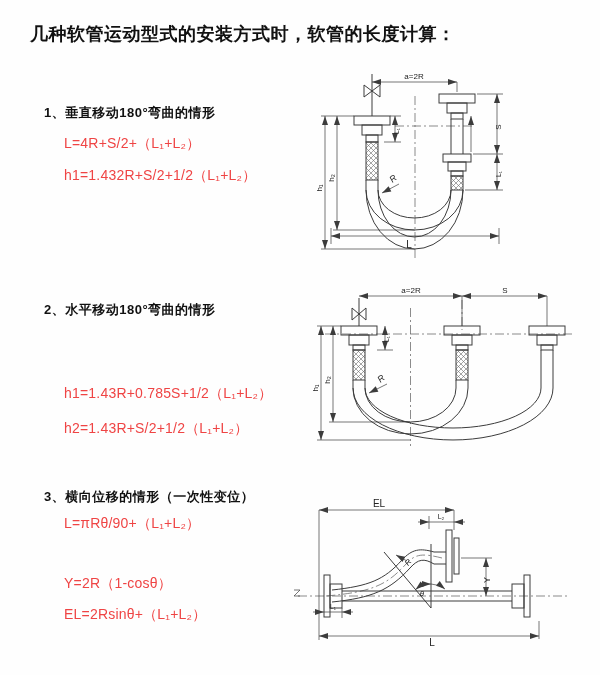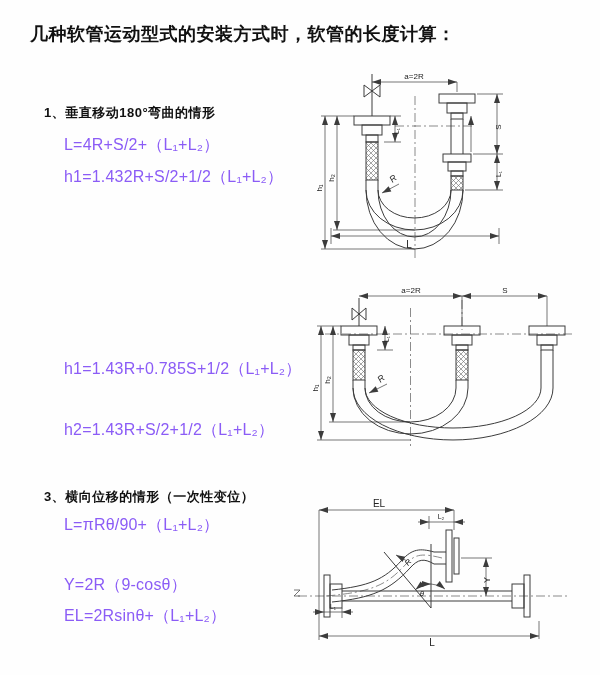--- a/index.html
+++ b/index.html
@@ -10,21 +10,21 @@
   .page{position:absolute;inset:0;background:#fefefe;}
   .title{
     position:absolute;left:30px;top:22px;font-size:18px;font-weight:bold;
     letter-spacing:0.5px;color:#111;
   }
   .sec-heading{
     position:absolute;left:44px;font-size:13px;font-weight:bold;color:#111;
     letter-spacing:0.5px;white-space:nowrap;
   }
   .formula{
-    position:absolute;left:64px;font-size:16px;font-weight:500;color:#8b5cf6;
+    position:absolute;left:64px;font-size:14px;font-weight:500;color:#ef4444;
     letter-spacing:0.2px;white-space:nowrap;
   }
   .diagram{position:absolute;}
   svg{display:block;}
   .obj{stroke:#3c3c3c;stroke-width:1;fill:none;}
   .dim{stroke:#3c3c3c;stroke-width:0.7;fill:none;}
   .cl{stroke:#5a5a5a;stroke-width:0.7;fill:none;stroke-dasharray:9 3 2 3;}
   text.dl{font-family:"Liberation Sans",sans-serif;fill:#222;stroke:none;}
   text.it{font-style:italic;}
 </style>
@@ -32,26 +32,27 @@
 <body>
 
 <div class="page">
 
   <div class="title">几种软管运动型式的安装方式时，软管的长度计算：</div>
 
   <div class="sec-heading" style="top:104px">1、垂直移动180°弯曲的情形</div>
   <div class="formula" style="top:135px">L=4R+S/2+（L₁+L₂）</div>
   <div class="formula" style="top:167px">h1=1.432R+S/2+1/2（L₁+L₂）</div>
 
-  <div class="formula" style="top:359px">h1=1.43R+0.785S+1/2（L₁+L₂）</div>
+  <div class="sec-heading" style="top:301px">2、水平移动180°弯曲的情形</div>
+  <div class="formula" style="top:385px">h1=1.43R+0.785S+1/2（L₁+L₂）</div>
   <div class="formula" style="top:420px">h2=1.43R+S/2+1/2（L₁+L₂）</div>
 
   <div class="sec-heading" style="top:488px">3、横向位移的情形（一次性变位）</div>
   <div class="formula" style="top:515px">L=πRθ/90+（L₁+L₂）</div>
-  <div class="formula" style="top:575px">Y=2R（9-cosθ）</div>
+  <div class="formula" style="top:575px">Y=2R（1-cosθ）</div>
   <div class="formula" style="top:606px">EL=2Rsinθ+（L₁+L₂）</div>
 
   <div class="diagram" style="left:311px;top:68px">
     <svg width="282" height="196" viewBox="0 0 282 196">
       <defs>
         <marker id="a1" viewBox="0 0 10 8" markerWidth="10" markerHeight="8" refX="9.5" refY="4" orient="auto-start-reverse" markerUnits="userSpaceOnUse">
           <path d="M0.5,1 L9.5,4 L0.5,7 Z" fill="#3c3c3c"></path>
         </marker>
         <pattern id="h1p" width="5" height="5" patternUnits="userSpaceOnUse">
           <path d="M0,5 L5,0 M0,0 L5,5" stroke="#6a6a6a" stroke-width="0.6" fill="none"></path>

